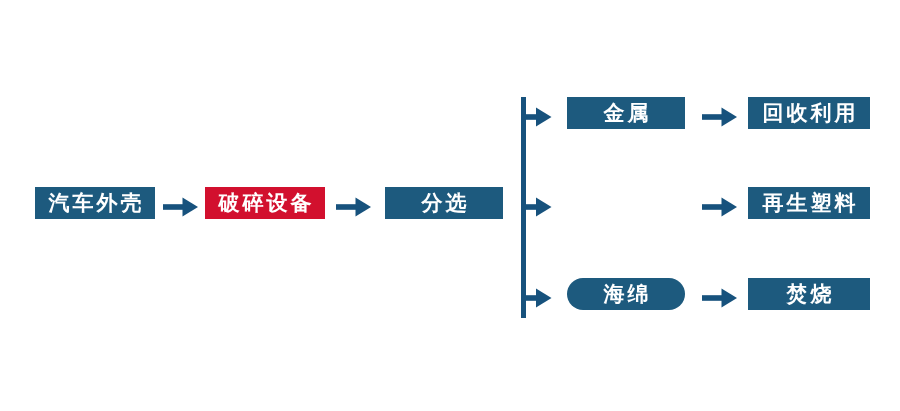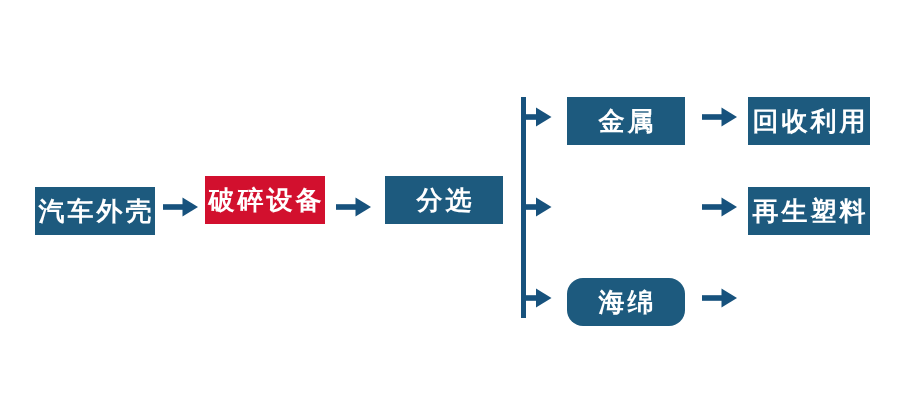--- a/index.html
+++ b/index.html
@@ -16,26 +16,26 @@
   }
   .canvas{
     position:relative;
     width:900px;
     height:411px;
     background:var(--background);
     overflow:hidden;
   }
   .node{
     position:absolute;
-    height:48px;
+    height:32px;
     display:flex;
     align-items:center;
     justify-content:center;
     color:var(--label-text);
-    font-size:26px;
+    font-size:21px;
     font-weight:700;
     letter-spacing:3px;
     text-indent:3px;
     white-space:nowrap;
     box-sizing:border-box;
   }
   .node.blue{background:var(--node-blue);}
   .node.red{background:var(--node-red);}
   .arrow{
     position:absolute;
@@ -61,30 +61,30 @@
 
   <div class="node blue" style="left:35px;top:187px;width:120px;text-align:right;">汽车外壳</div>
 
   <div class="arrow" style="left:163px;top:196px;">
     <svg viewBox="0 0 36 22" aria-hidden="true">
       <rect x="0" y="8.2" width="21" height="5.6" fill="currentColor"></rect>
       <polygon points="19.5,1.5 35,11 19.5,20.5" fill="currentColor"></polygon>
     </svg>
   </div>
 
-  <div class="node red" style="left:205px;top:176px;width:120px;">破碎设备</div>
+  <div class="node red" style="left:205px;top:187px;width:120px;">破碎设备</div>
 
   <div class="arrow" style="left:336px;top:196px;">
     <svg viewBox="0 0 36 22" aria-hidden="true">
       <rect x="0" y="8.2" width="21" height="5.6" fill="currentColor"></rect>
       <polygon points="19.5,1.5 35,11 19.5,20.5" fill="currentColor"></polygon>
     </svg>
   </div>
 
-  <div class="node blue" style="left:385px;top:176px;width:118px;">分选</div>
+  <div class="node blue" style="left:385px;top:187px;width:118px;">分选</div>
 
   <div class="vline"></div>
 
   <div class="arrow short" style="left:525px;top:106px;">
     <svg viewBox="0 0 27 22" aria-hidden="true">
       <rect x="0" y="8.2" width="12" height="5.6" fill="currentColor"></rect>
       <polygon points="11,1.5 26.5,11 11,20.5" fill="currentColor"></polygon>
     </svg>
   </div>
   <div class="arrow short" style="left:525px;top:196px;">
@@ -117,14 +117,15 @@
   </div>
   <div class="arrow" style="left:702px;top:287px;">
     <svg viewBox="0 0 36 22" aria-hidden="true">
       <rect x="0" y="8.2" width="21" height="5.6" fill="currentColor"></rect>
       <polygon points="19.5,1.5 35,11 19.5,20.5" fill="currentColor"></polygon>
     </svg>
   </div>
 
   <div class="node blue" style="left:748px;top:187px;width:122px;">再生塑料</div>
   <div class="node blue" style="left:748px;top:97px;width:122px;">回收利用</div>
+  <div class="node blue" style="left:748px;top:278px;width:122px;">焚烧</div>
 
 </div>
 
 </body></html>

